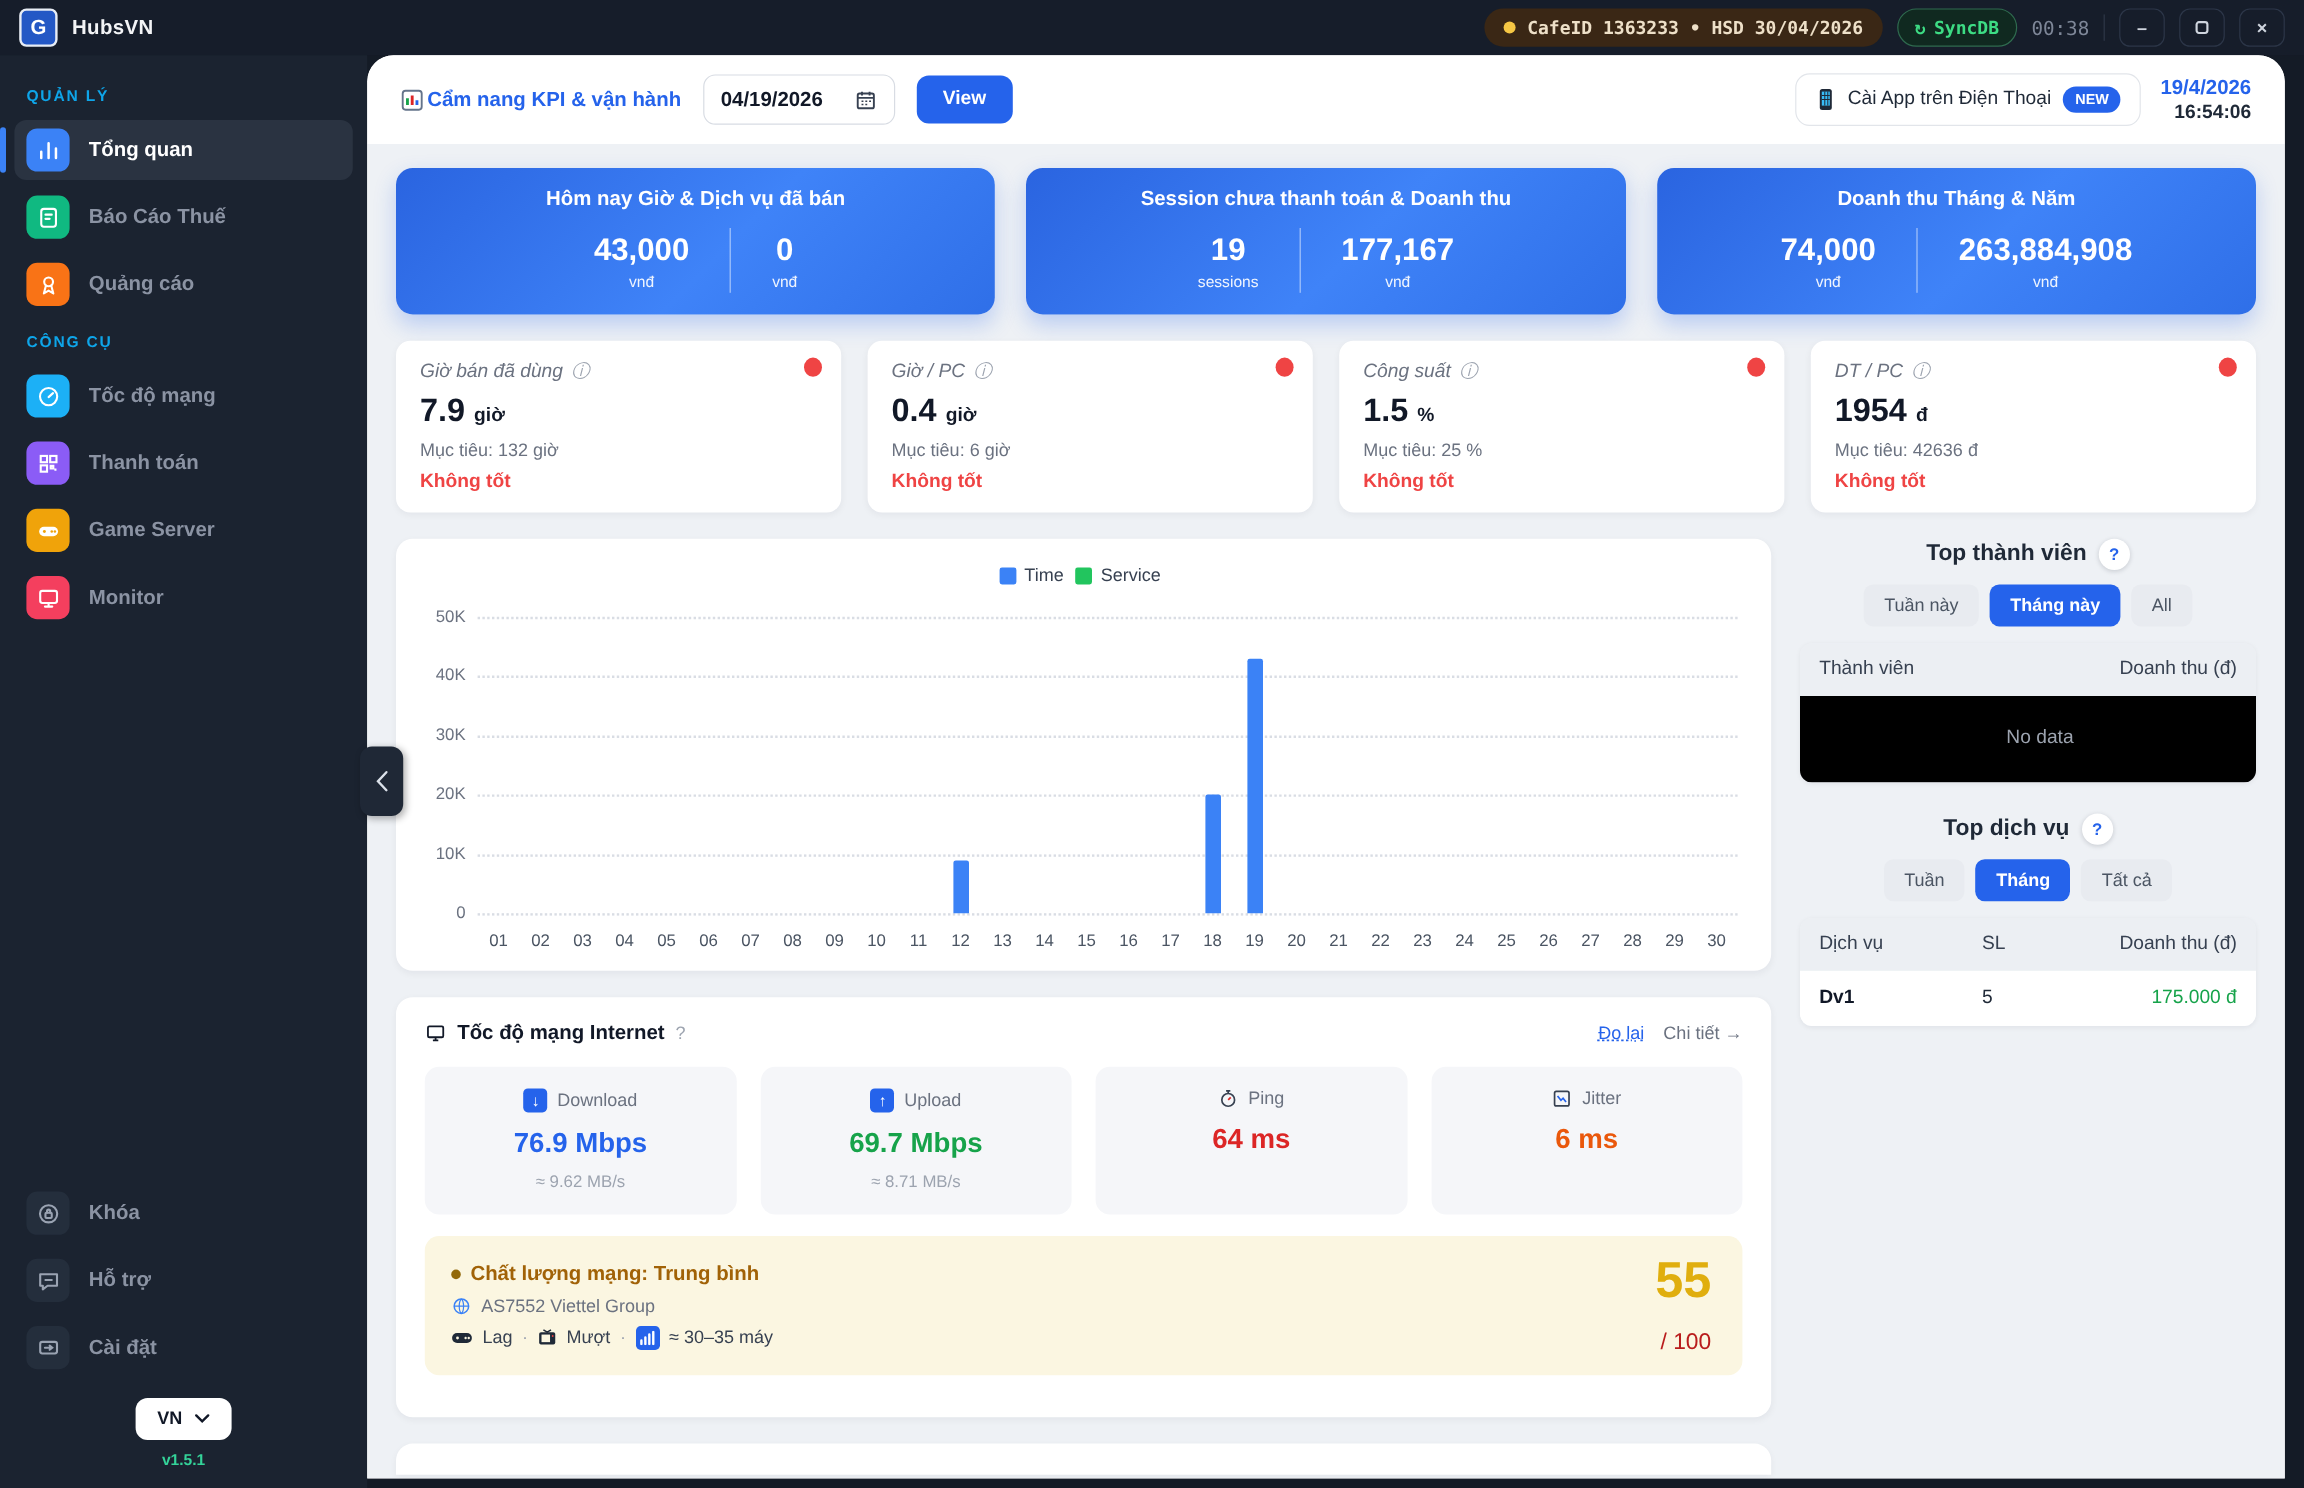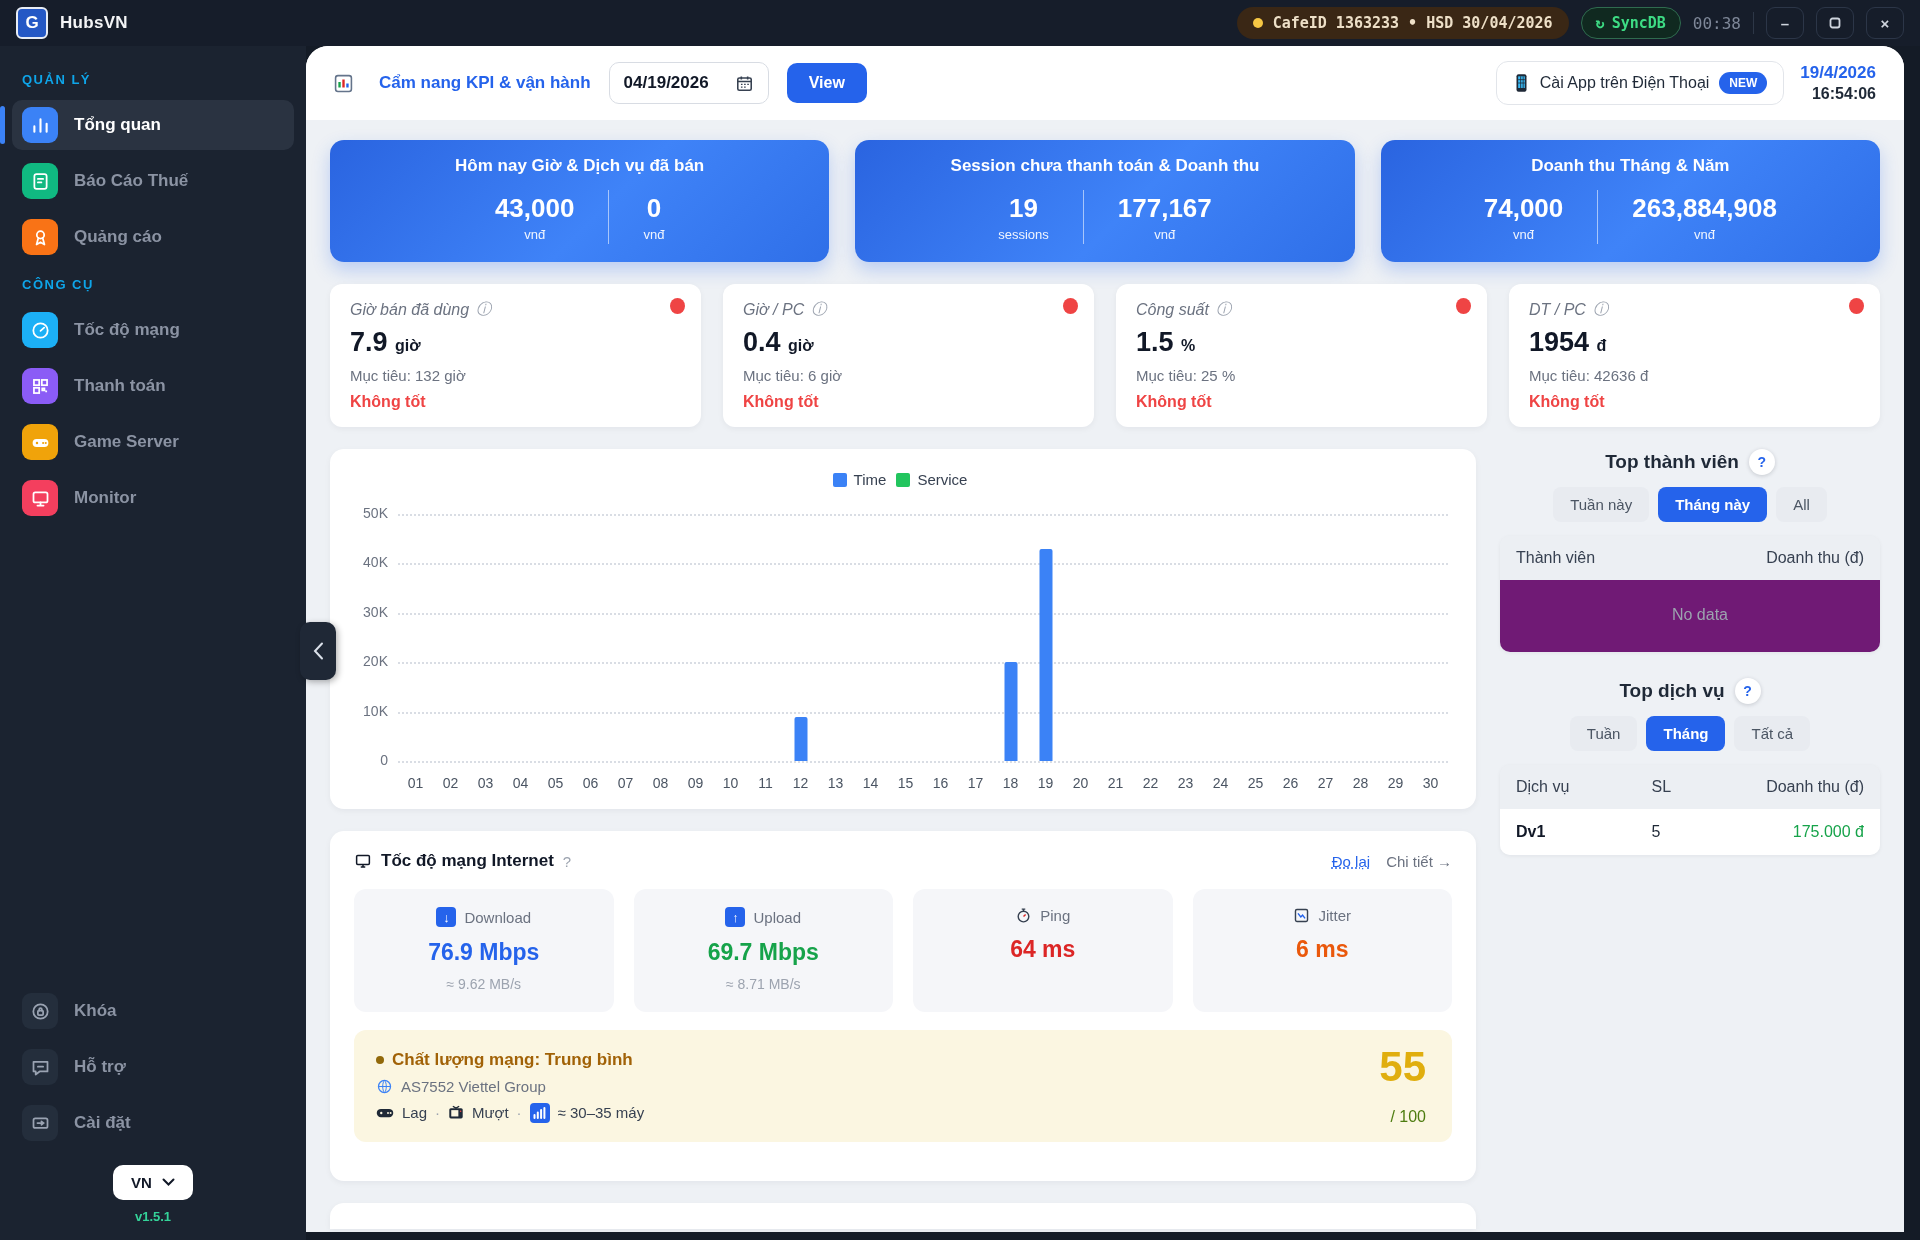--- a/index.html
+++ b/index.html
@@ -37,21 +37,21 @@
   .side-item.active .lbl{color:#ffffff;}
   .side-spacer{flex:1;}
   .tile svg{width:21px;height:21px;}
   .lang-pill{align-self:center;background:#fff;border-radius:10px;padding:9px 18px;display:flex;align-items:center;gap:10px;
       font-size:15px;font-weight:bold;color:#111827;margin-top:14px;cursor:pointer;}
   .version{align-self:center;color:#34d399;font-size:13px;font-weight:bold;margin-top:9px;}
   
   .main-wrap{flex:1;padding:0 16px 8px 0;box-sizing:border-box;min-width:0;}
   .main-panel{background:#fff;height:100%;border-radius:22px 22px 0 0;overflow:hidden;display:flex;flex-direction:column;}
   .content-header{height:74px;flex:none;display:flex;align-items:center;gap:18px;padding:0 28px;background:#fff;}
-  .kpi-link{display:flex;align-items:center;gap:26px;color:#2563eb;font-weight:bold;font-size:17px;cursor:pointer;}
+  .kpi-link{display:flex;align-items:center;gap:3px;color:#2563eb;font-weight:bold;font-size:17px;cursor:pointer;}
   .date-box{display:flex;align-items:center;gap:26px;border:1px solid #d8dce3;border-radius:10px;padding:10px 14px;cursor:pointer;}
   .date-box .dval{font-size:17px;font-weight:bold;color:#111827;}
   .view-btn{background:#2563eb;color:#fff;border:none;border-radius:10px;padding:11px 22px;font-size:16px;font-weight:bold;cursor:pointer;}
   .hdr-right{margin-left:auto;display:flex;align-items:center;gap:16px;}
   .install-box{display:flex;align-items:center;gap:10px;border:1px solid #e2e5ea;border-radius:12px;padding:10px 16px;cursor:pointer;
       font-size:16px;color:#1f2937;}
   .new-pill{background:#2563eb;color:#fff;font-size:12px;font-weight:bold;border-radius:999px;padding:4px 10px;}
   .clock{display:flex;flex-direction:column;align-items:flex-end;line-height:1.25;}
   .clock .d{color:#2563eb;font-weight:bold;font-size:17px;}
   .clock .t{color:#1f2937;font-weight:bold;font-size:16px;}
@@ -100,21 +100,21 @@
   .panel-title{display:flex;align-items:center;justify-content:center;gap:10px;font-size:19px;font-weight:bold;color:#1f2937;}
   .help-circle{width:26px;height:26px;border-radius:50%;background:#fff;box-shadow:0 1px 4px rgba(16,24,40,.18);
       color:#2563eb;font-weight:bold;font-size:14px;display:flex;align-items:center;justify-content:center;cursor:pointer;}
   .tab-row{display:flex;justify-content:center;gap:9px;margin-top:12px;}
   .tab{background:#e8ebf0;color:#4b5563;font-size:15px;border-radius:8px;padding:9px 17px;cursor:pointer;}
   .tab.active{background:#2563eb;color:#fff;font-weight:bold;}
   .mini-table{margin-top:14px;border-radius:10px;overflow:hidden;box-shadow:0 1px 4px rgba(16,24,40,.06);}
   .mt-head{background:#eceff3;display:flex;padding:13px 16px;font-size:16px;color:#374151;}
   .mt-head .c1{flex:1;}
   .mt-head .c2{text-align:right;flex:1;}
-  .mt-body{background:#701a75;padding-left:20px;}
+  .mt-body{background:#000000;padding-left:20px;}
   .no-data{color:#9ca3af;font-size:16px;text-align:center;padding:26px 0 28px 0;}
   .svc-head{display:grid;grid-template-columns:1.1fr .6fr 1.3fr;background:#eceff3;padding:13px 16px;font-size:16px;color:#374151;}
   .svc-row{display:grid;grid-template-columns:1.1fr .6fr 1.3fr;background:#fff;padding:14px 16px;font-size:16px;align-items:center;cursor:pointer;}
   .svc-head .mid,.svc-row .mid{text-align:left;padding-left:8px;}
   .svc-head .rgt,.svc-row .rgt{text-align:right;}
   .svc-row .name{font-weight:bold;color:#111827;}
   .svc-row .rev{color:#16a34a;}
   
   .net-card{background:#fff;border-radius:14px;padding:20px 24px;height:350px;box-sizing:border-box;
       box-shadow:0 2px 6px rgba(16,24,40,.05);display:flex;flex-direction:column;gap:18px;}
@@ -133,21 +133,21 @@
   .metric-sub{color:#9ca3af;font-size:14px;margin-top:10px;}
   .quality-banner{background:#fbf6e1;border-radius:12px;padding:16px 26px 16px 22px;display:flex;align-items:center;}
   .q-left{display:flex;flex-direction:column;gap:8px;}
   .q-title{color:#a16207;font-weight:bold;font-size:17px;display:flex;align-items:center;gap:8px;}
   .q-dot{width:8px;height:8px;border-radius:50%;background:#92690a;}
   .q-isp{color:#6b7280;font-size:15px;display:flex;align-items:center;gap:8px;}
   .q-tags{color:#374151;font-size:15px;display:flex;align-items:center;gap:8px;}
   .q-sep{color:#9ca3af;}
   .q-right{margin-left:auto;text-align:right;}
   .q-score{color:#e0ae0e;font-size:42px;font-weight:bold;line-height:1;}
-  .q-max{color:#4d7c0f;font-size:16px;margin-top:20px;}
+  .q-max{color:#b91c1c;font-size:19px;margin-top:20px;}
   .partial-card{background:#fff;border-radius:14px 14px 0 0;flex:1;min-height:26px;box-shadow:0 2px 6px rgba(16,24,40,.05);}
   
   .collapse-tab{position:absolute;left:300px;top:622px;width:36px;height:58px;background:#1f2836;border-radius:10px;
       display:flex;align-items:center;justify-content:center;color:#dbe1ea;cursor:pointer;box-shadow:2px 2px 6px rgba(0,0,0,.3);}
   .sig-tile{width:20px;height:20px;border-radius:4px;background:#2563eb;display:flex;align-items:center;justify-content:center;}
   .ic{display:inline-flex;vertical-align:middle;}
 </style>
 </head>
 <body>
 

